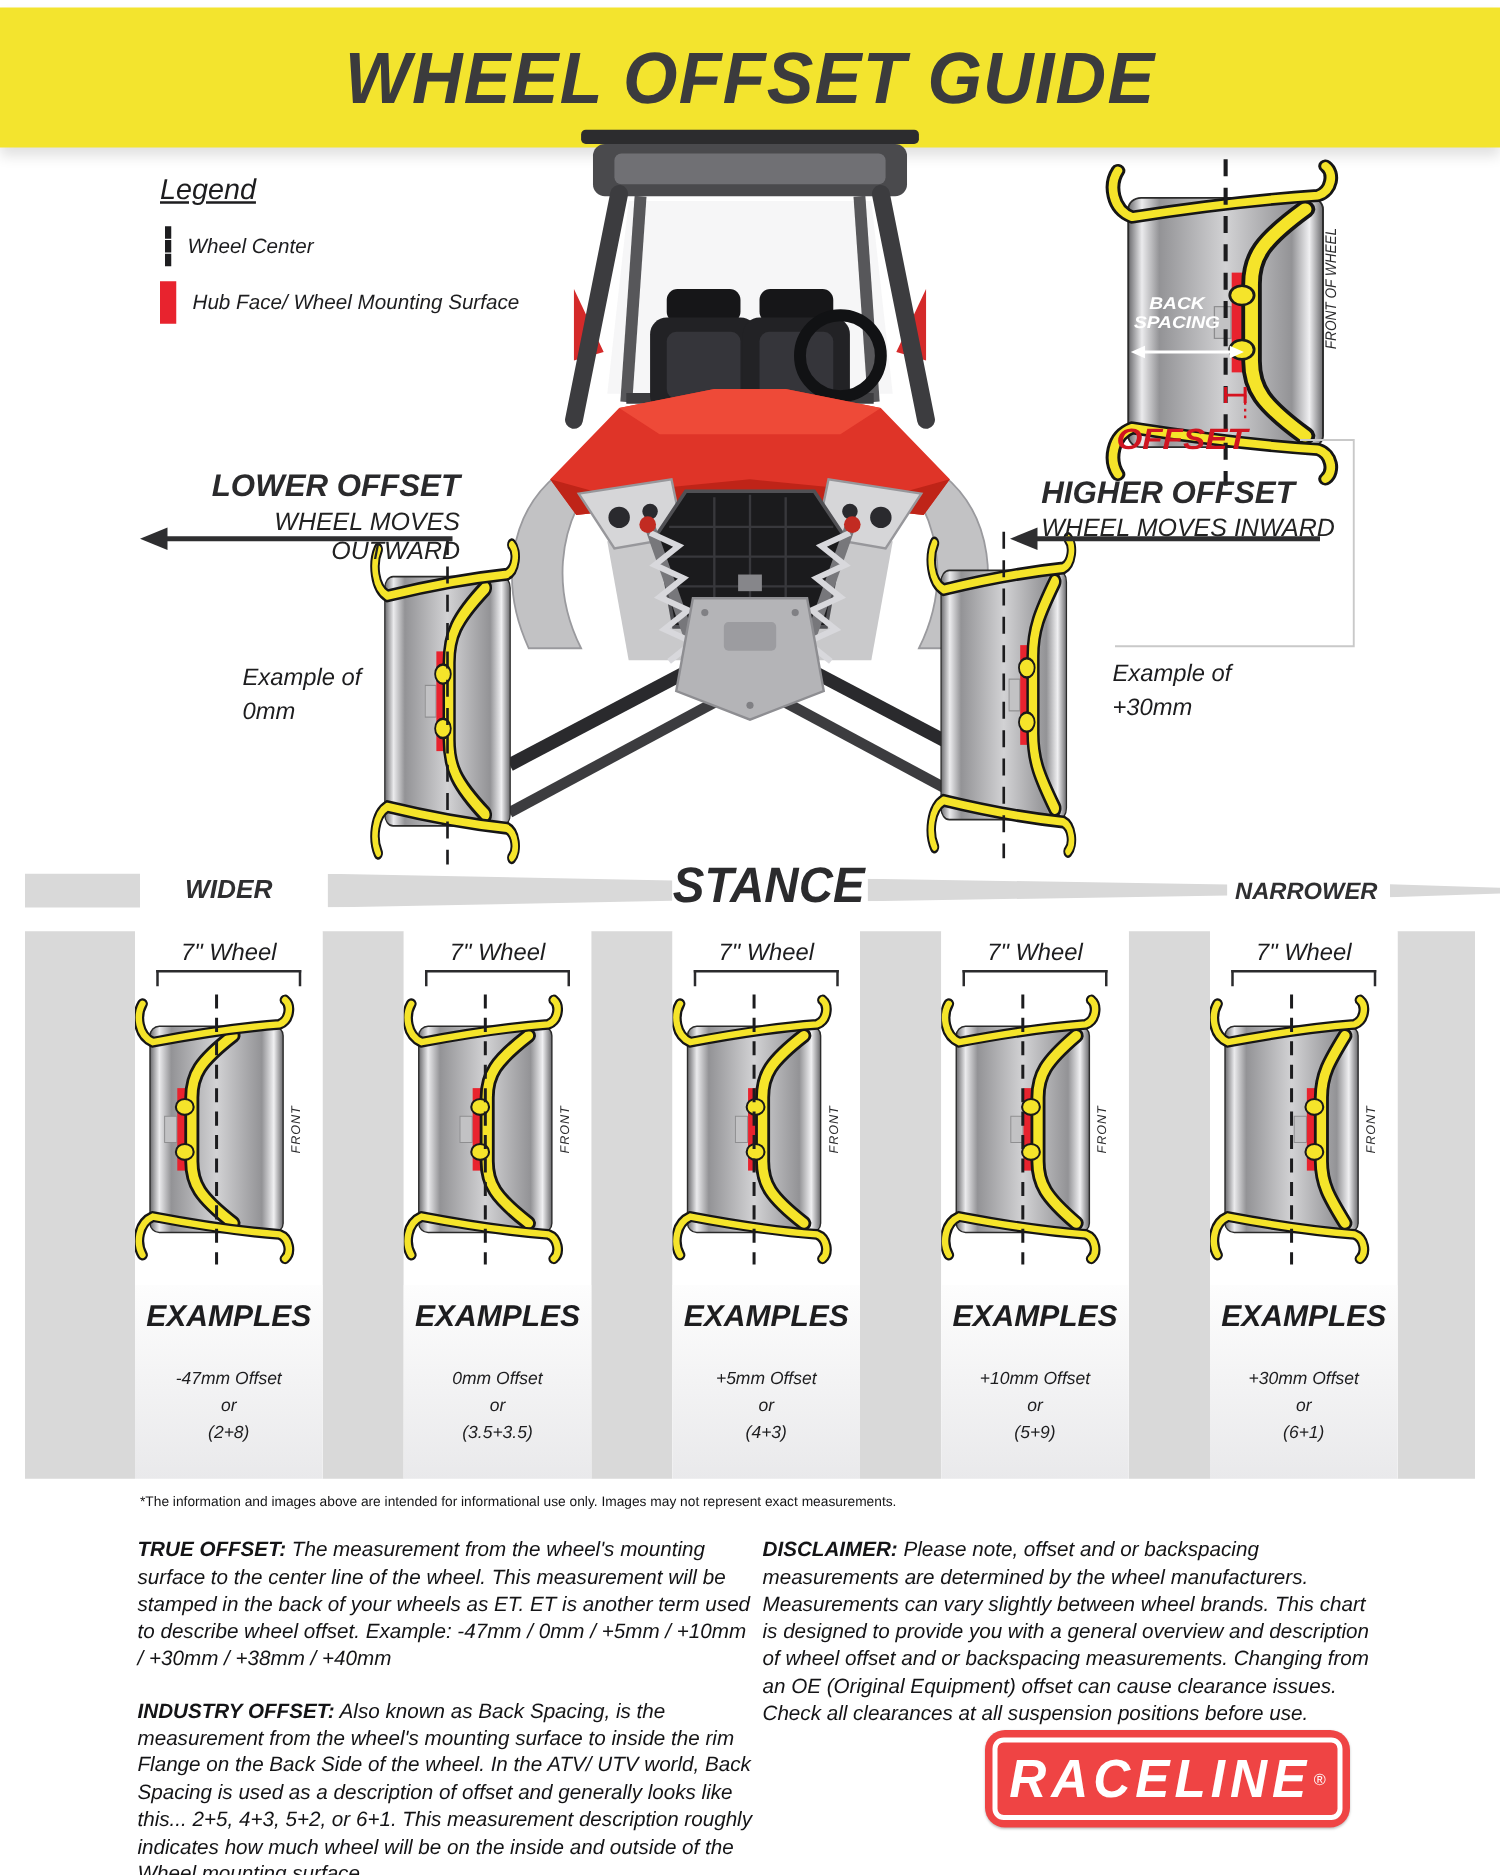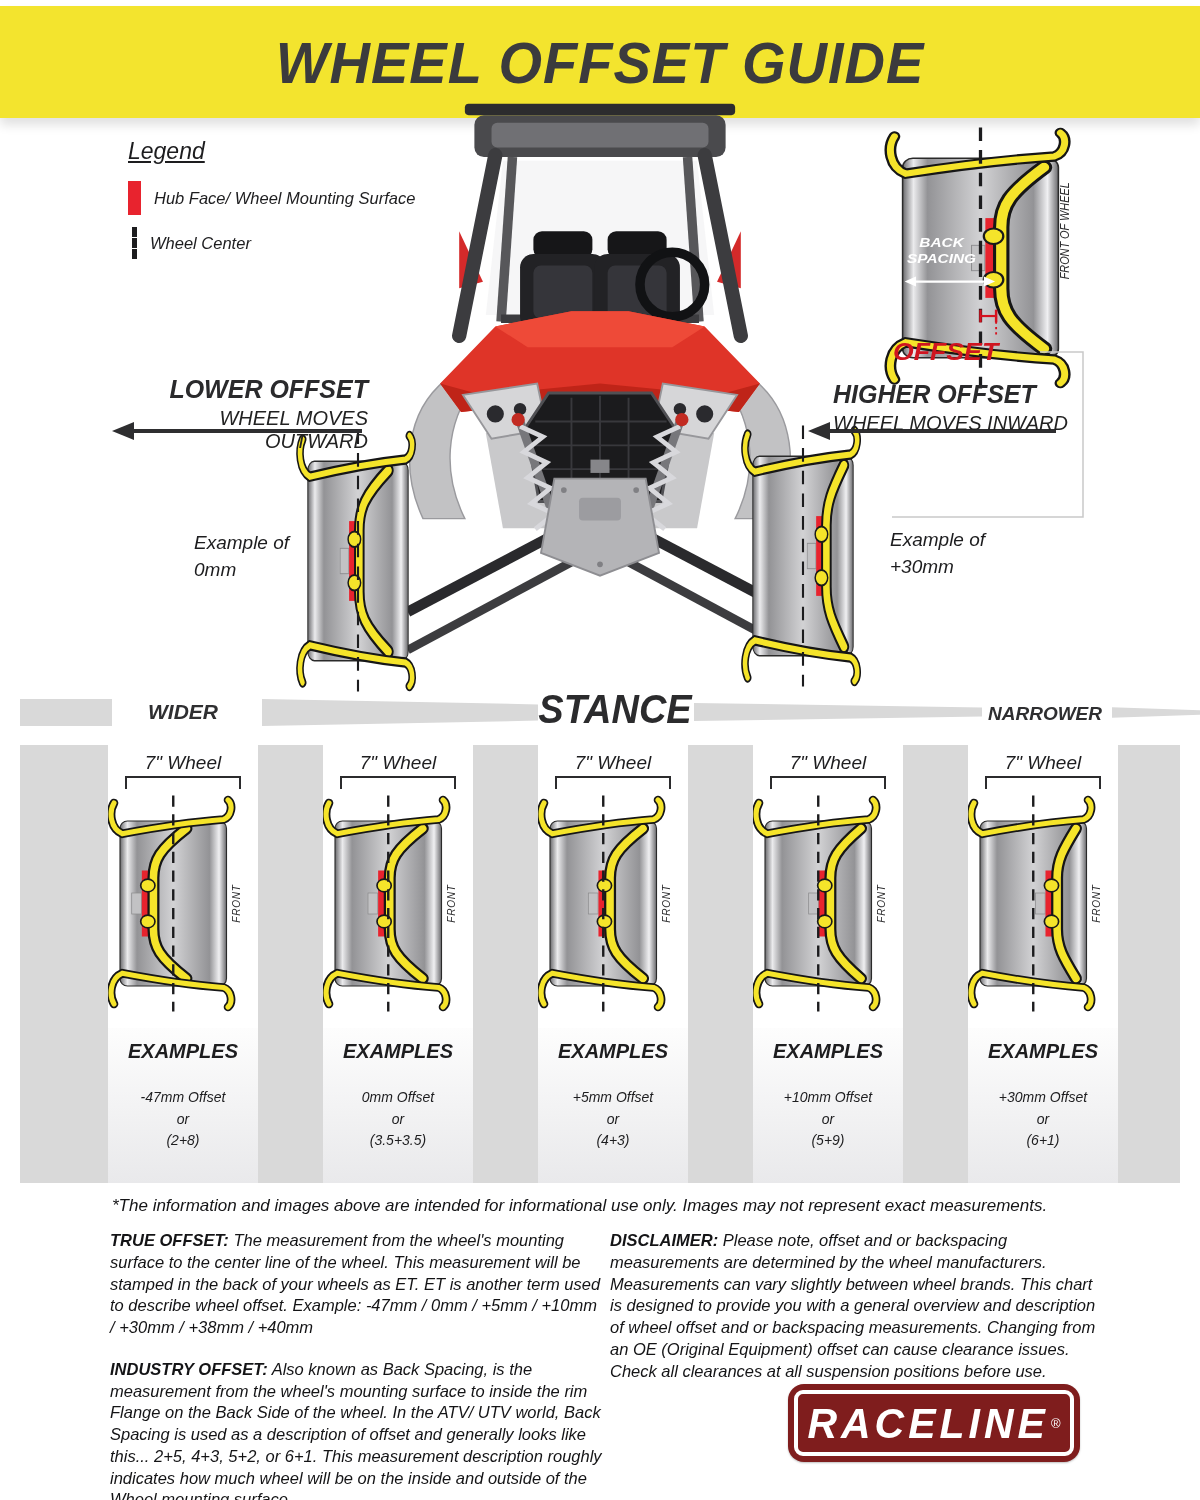--- a/index.html
+++ b/index.html
@@ -60,33 +60,33 @@
 
   
   .stripe{position:absolute;top:745px;height:438px;background:#d9d9d9}
   .panel{position:absolute;top:745px;width:150px;height:438px;background:#fff}
   .wheel-size-label{margin-top:7px;text-align:center;font-size:19px;font-style:italic;color:#1d1d1f}
   .bracket{width:112px;height:11px;margin:2px auto 0;
     border-left:2.5px solid #2b2b2d;border-right:2.5px solid #2b2b2d;border-top:2.5px solid #2b2b2d}
   .wheel-slot{width:150px;height:212px;margin-top:2px}
   .examples-box{position:absolute;left:0;right:0;top:283px;bottom:0;text-align:center;
     background:linear-gradient(#fdfdfd,#e9e9eb);padding-top:12px}
-  .ex-title{font-size:20px;font-weight:bold;font-style:italic;color:#1d1d1f}
+  .ex-title{font-size:24px;font-weight:bold;font-style:italic;color:#1d1d1f}
   .ex-lines{margin-top:24px;font-size:14px;font-style:italic;color:#1d1d1f;line-height:1.55}
 
   
-  .footnote{position:absolute;left:112px;top:1196px;width:990px;font-size:17px;font-style:italic;color:#141416}
+  .footnote{position:absolute;left:112px;top:1196px;width:990px;font-size:11px;color:#141416}
   .def-col{position:absolute;top:1230px;width:492px}
   .col-left{left:110px}
   .col-right{left:610px;width:488px}
   .def-col p{margin:0 0 20px;font-size:16.5px;font-style:italic;line-height:1.32;color:#141416}
   .def-label{font-weight:bold;font-style:italic}
 
   
-  .logo{position:absolute;left:788px;top:1384px;width:292px;height:78px;background:#7f1d1d;
+  .logo{position:absolute;left:788px;top:1384px;width:292px;height:78px;background:#ef4444;
     border-radius:16px;padding:6px;box-sizing:border-box;box-shadow:0 1px 2px rgba(0,0,0,.25)}
   .logo-inner{height:100%;border:4px solid #fff;border-radius:9px;box-sizing:border-box;
     display:flex;align-items:center;justify-content:center}
   .logo-text{color:#fff;font-size:41px;font-weight:bold;font-style:italic;letter-spacing:4px;transform:scaleY(1.05)}
   .logo-reg{color:#fff;font-size:13px;vertical-align:super;margin-left:2px;font-style:normal}
 
   .wheel-holder{position:absolute}
   .wheel-holder svg{display:block;width:100%;height:100%}
   .vehicle{position:absolute;left:352px;top:98px;width:496px;height:590px}
   .vehicle svg{display:block;width:100%;height:100%}
@@ -94,26 +94,26 @@
 </head>
 <body>
 
 <header class="banner">
   <h1>WHEEL OFFSET GUIDE</h1>
 </header>
 
 <div class="legend">
   <div class="legend-title">Legend</div>
   <div class="legend-row">
+    <span class="swatch-dash"></span>
+    <span class="legend-label">Wheel Center</span>
+  </div>
+  <div class="legend-row">
     <span class="swatch-red"></span>
     <span class="legend-label">Hub Face/ Wheel Mounting Surface</span>
-  </div>
-  <div class="legend-row">
-    <span class="swatch-dash"></span>
-    <span class="legend-label">Wheel Center</span>
   </div>
 </div>
 
 <div class="vehicle">
 <svg viewBox="0 0 520 620">
   <rect x="118" y="6" width="284" height="12" rx="4" fill="#2c2c2e"></rect>
   <rect x="128" y="18" width="264" height="44" rx="10" fill="#4a4a4d"></rect>
   <rect x="146" y="26" width="228" height="26" rx="6" fill="#707074"></rect>
   <polygon points="158,66 362,66 380,228 140,228" fill="#ebebee" opacity="0.45"></polygon>
   <polygon points="112,140 112,200 137,193" fill="#d42a2a"></polygon>

